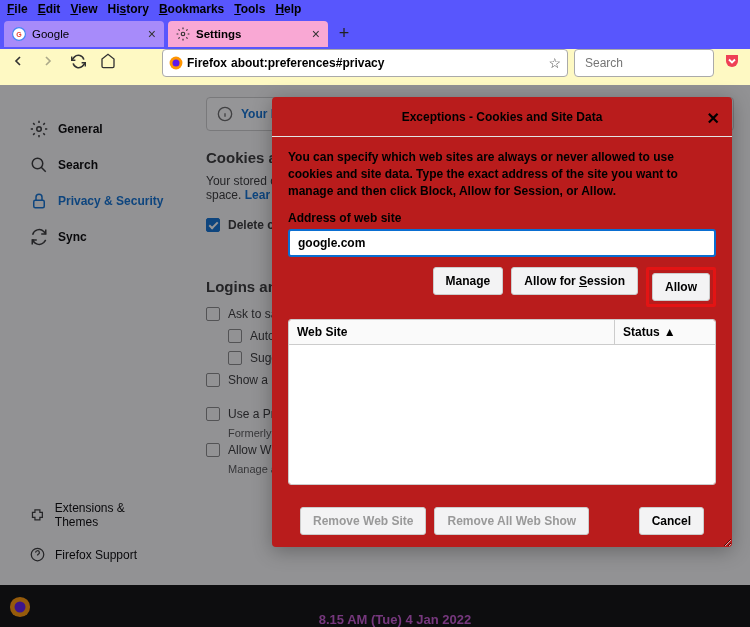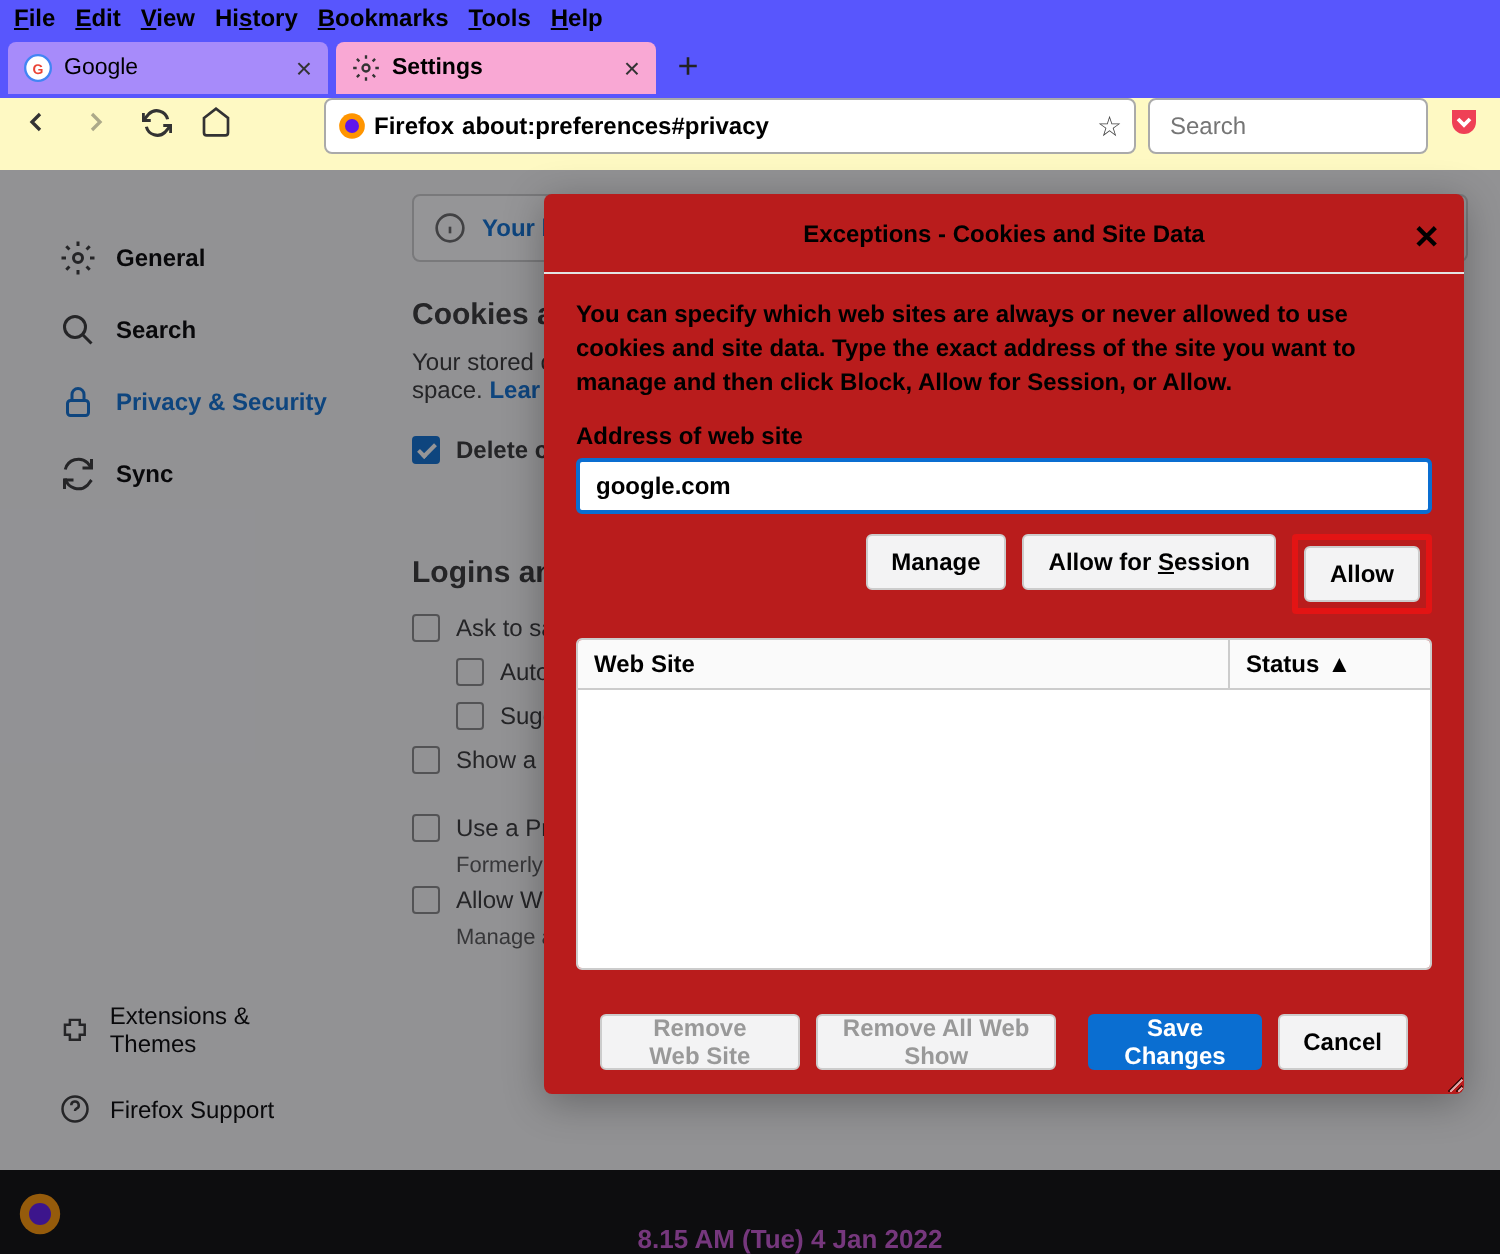--- a/index.html
+++ b/index.html
@@ -282,21 +282,20 @@
             <span>▲</span>
           </div>
       </div>
       <div class="table-body"></div>
     </div>
   </div>
   <div class="dlg-foot">
     <button class="btn disabled">Remove Web Site</button>
     <button class="btn disabled">Remove All Web Show</button>
     <span class="spacer"></span>
-    <button class="btn primary">Save Changes</button>
     <button class="btn">Cancel</button>
   </div>
 </div>
 
 <div class="taskbar">
   <div class="taskicon">
     <svg width="22" height="22" viewBox="0 0 24 24">
         <circle cx="12" cy="12" r="11" fill="#ff9500"></circle>
         <circle cx="12" cy="12" r="6" fill="#5e17eb"></circle>
       </svg>

